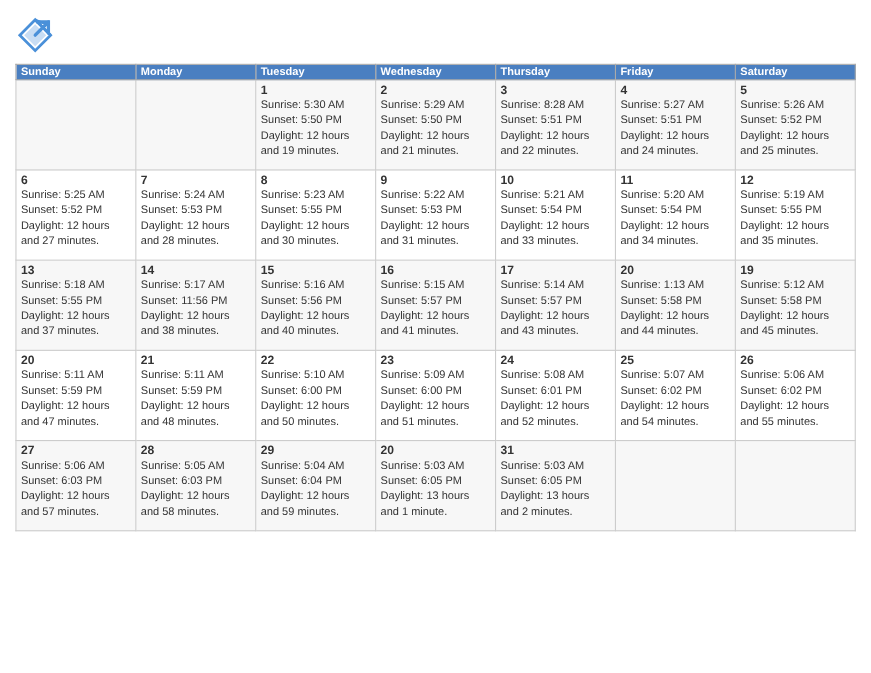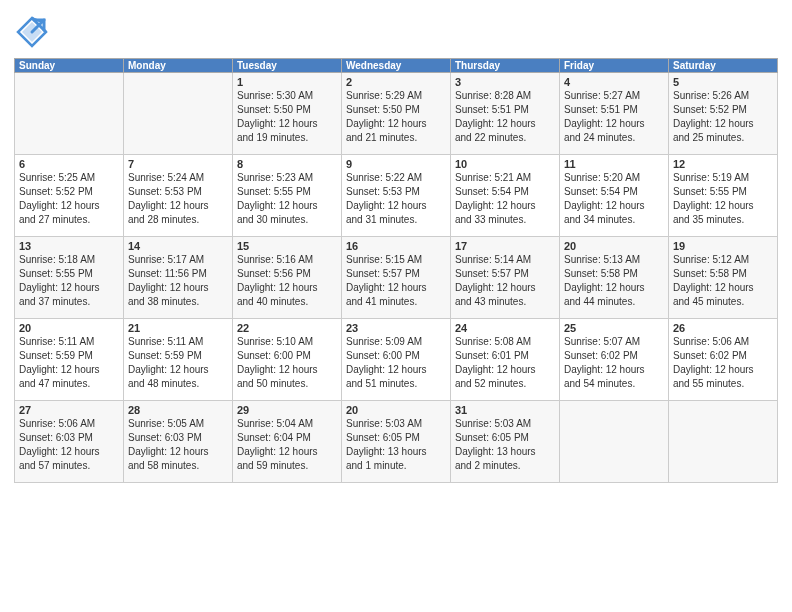--- a/index.html
+++ b/index.html
@@ -258,21 +258,21 @@
           </td>
           <td>
             <span class="day-num">17</span>
             <div class="day-info">Sunrise: 5:14 AM
 Sunset: 5:57 PM
 Daylight: 12 hours
 and 43 minutes.</div>
           </td>
           <td>
             <span class="day-num">20</span>
-            <div class="day-info">Sunrise: 5:13 AM
+            <div class="day-info">Sunrise: 1:13 AM
 Sunset: 5:58 PM
 Daylight: 12 hours
 and 44 minutes.</div>
           </td>
           <td>
             <span class="day-num">19</span>
             <div class="day-info">Sunrise: 5:12 AM
 Sunset: 5:58 PM
 Daylight: 12 hours
 and 45 minutes.</div>

